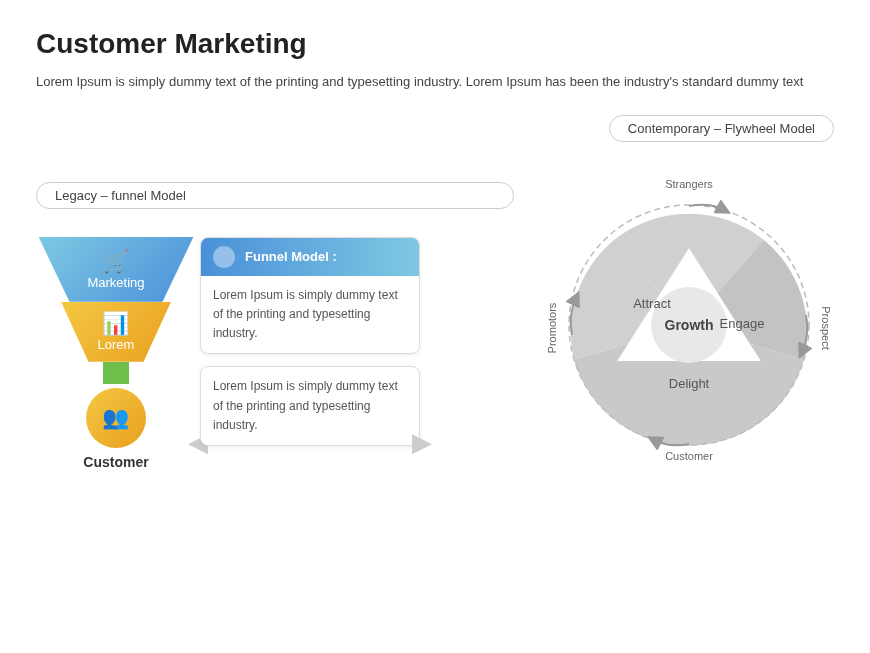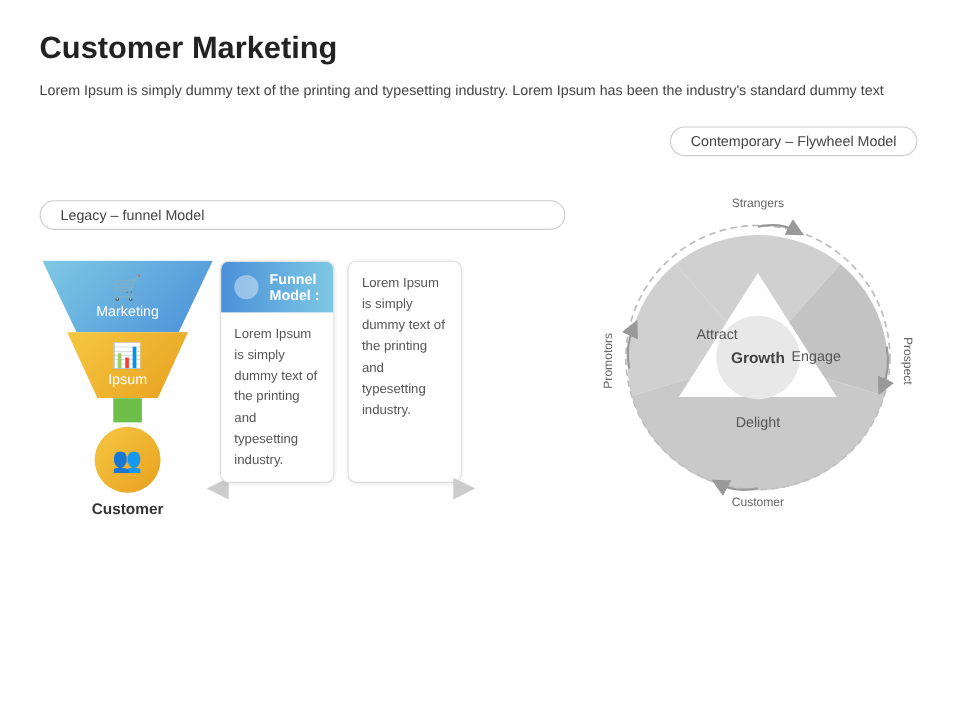--- a/index.html
+++ b/index.html
@@ -109,20 +109,21 @@
     .customer-label {
       font-size: 14px;
       font-weight: 700;
       color: #333;
       margin-top: 6px;
     }
 
     
     .cards-area {
       display: flex;
+      flex-direction: column;
       gap: 12px;
       margin-top: 10px;
       width: 220px;
     }
     .model-card {
       background: #fff;
       border: 1.5px solid #ddd;
       border-radius: 8px;
       overflow: hidden;
       box-shadow: 0 1px 4px rgba(0,0,0,0.07);
@@ -204,21 +205,21 @@
 
         <div class="funnel-area">
 
           <div class="trap-marketing">
             <span class="funnel-icon">🛒</span>
             <span class="funnel-label">Marketing</span>
           </div>
 
           <div class="trap-sales">
             <span class="funnel-icon">📊</span>
-            <span class="funnel-label">Ipsum</span>
+            <span class="funnel-label">Lorem</span>
           </div>
 
           <div class="funnel-stem"></div>
 
           <div class="funnel-customer-circle">
             <span style="font-size:22px; color:#fff;">👥</span>
           </div>
           <span class="customer-label">Customer</span>
         </div>
 

